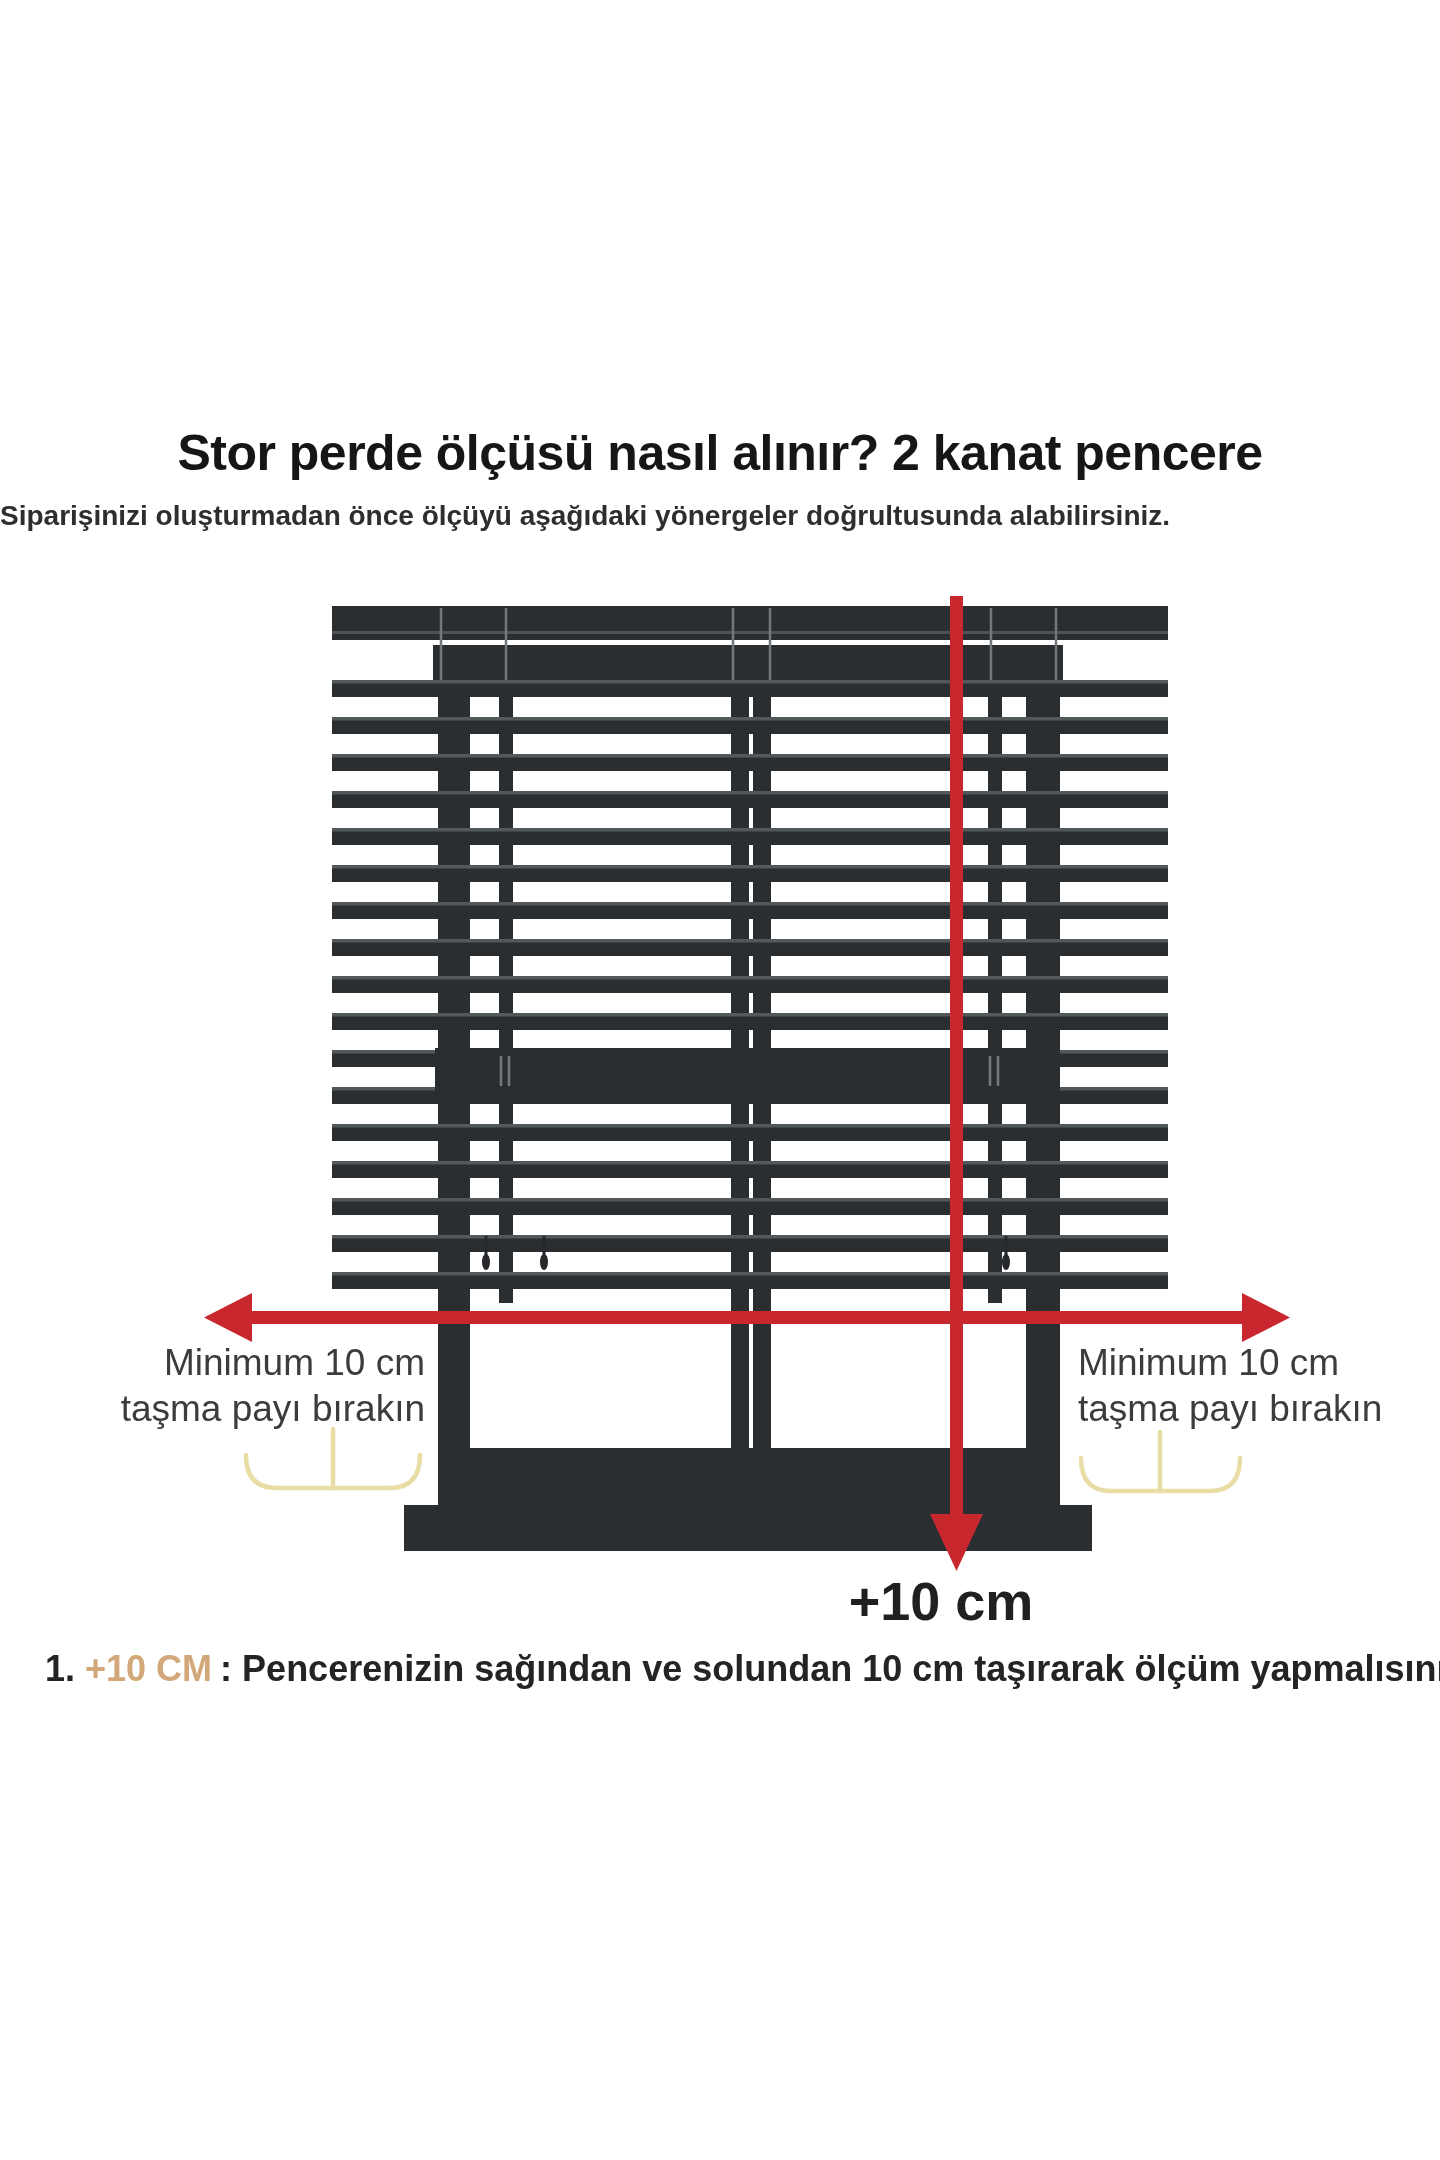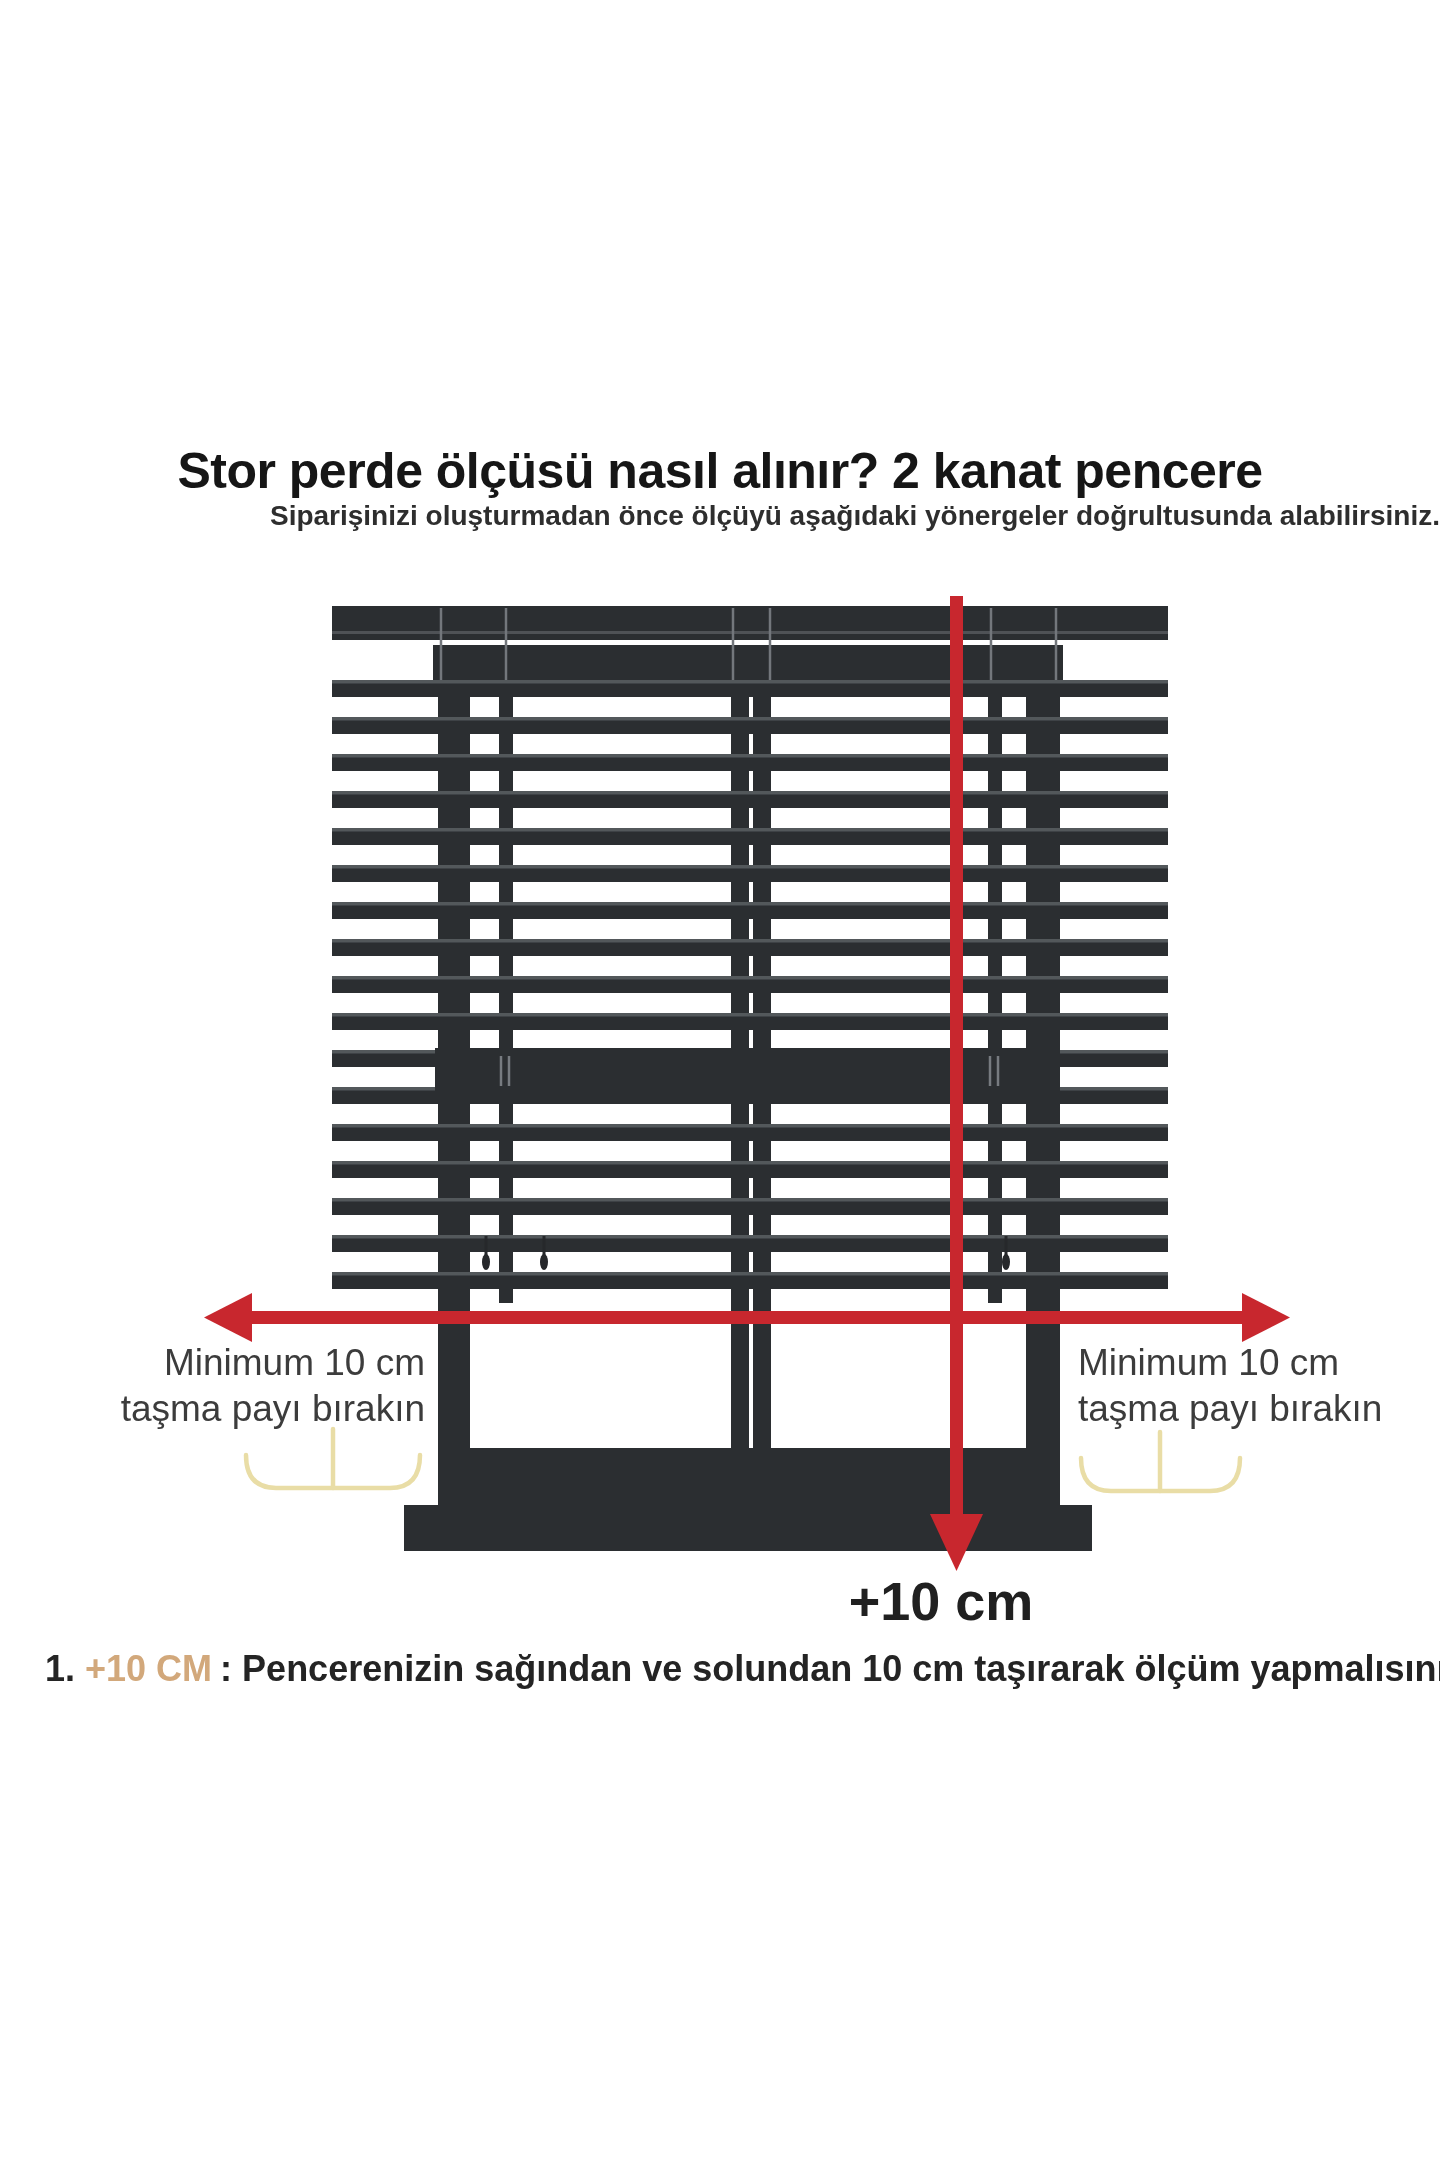--- a/index.html
+++ b/index.html
@@ -21,29 +21,27 @@
     font-family:"Liberation Sans", sans-serif;
   }
   .abs{position:absolute;}
   .title{
     left:0;right:0;top:424px;
     text-align:center;
     font-size:50px;
     font-weight:600;
     letter-spacing:-0.5px;
     color:#161616;
-    margin-top:18px;
   }
   .subtitle{
     left:0;right:0;top:500px;
-    text-align:right;
+    text-align:left;
     font-size:28px;
     font-weight:700;
     color:#2e2e2e;
-    margin-left:24px;
   }
   .overhang-label{
     top:1340px;
     font-size:37px;
     font-weight:400;
     line-height:46px;
     color:var(--label);
   }
   .overhang-label.left{left:55px;width:370px;text-align:right;}
   .overhang-label.right{left:1078px;width:360px;text-align:left;}

